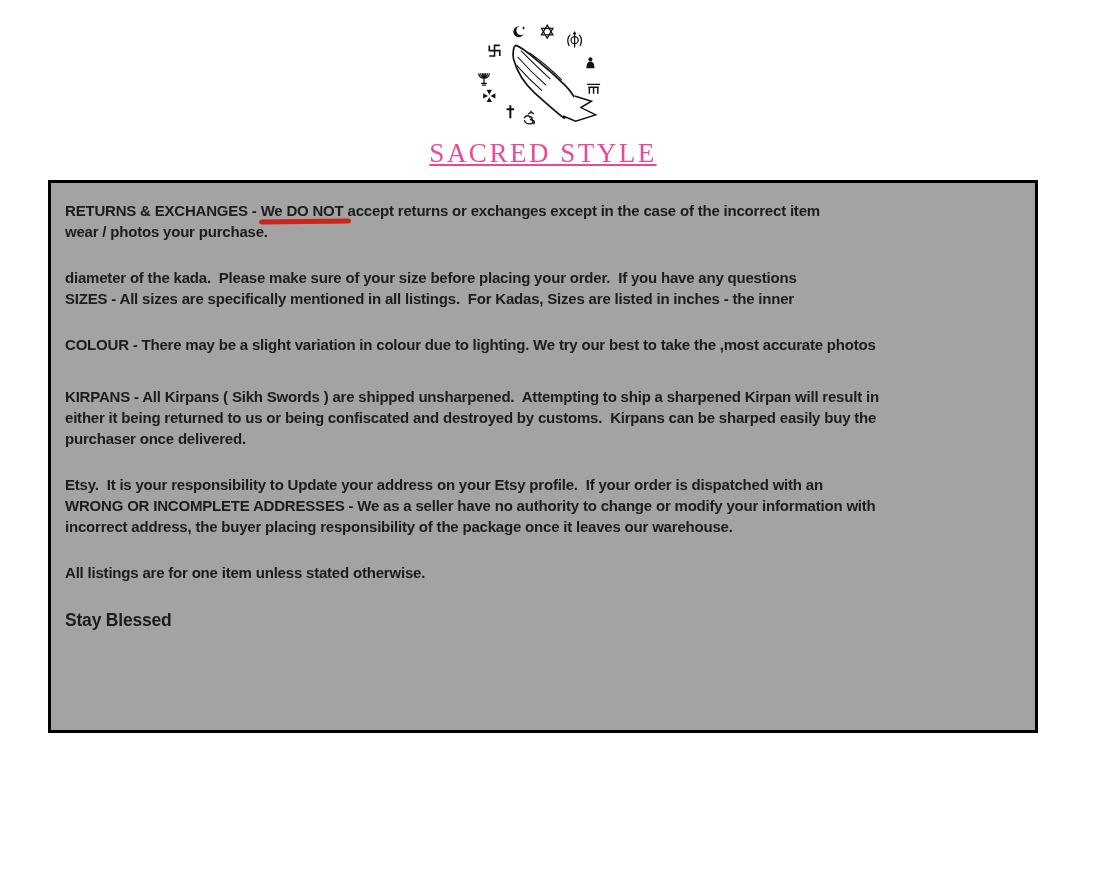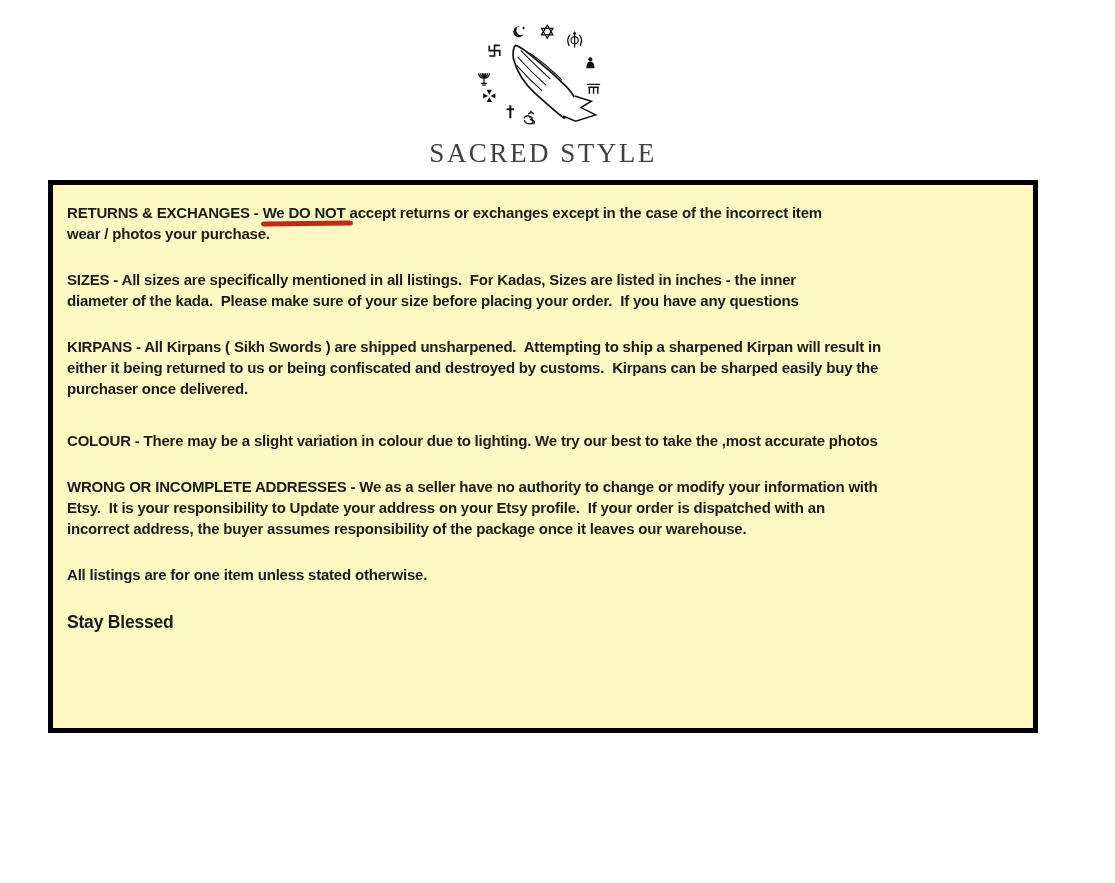--- a/index.html
+++ b/index.html
@@ -1,23 +1,23 @@
 <!DOCTYPE html>
 <html><head>
 <meta charset="utf-8">
 <style>
   html,body{margin:0;padding:0;background:#fff;}
   .page{position:relative;width:1115px;height:883px;background:#fff;overflow:hidden;
         font-family:"Liberation Sans","DejaVu Sans",sans-serif;color:#1c1c1c;}
   .logo-wrap{width:990px;margin-left:48px;padding-top:18px;text-align:center;}
   .logo-art{display:block;margin:0 auto;width:152px;height:118px;}
   .brand{font-family:"Liberation Serif","DejaVu Serif",serif;font-size:27px;letter-spacing:2.5px;
-         color:#404040;margin-top:2px;line-height:30px;white-space:pre;}
+         color:#ec4899;margin-top:2px;line-height:30px;white-space:pre;text-decoration:underline;}
   .policy-box{box-sizing:border-box;margin:12px 0 0 48px;width:990px;min-height:553px;
-              border:5px solid #000000;padding:17px 14px 10px 14px;background:#fef9c3;}
+              border:3px solid #000000;padding:17px 14px 10px 14px;background:#a3a3a3;}
   .para{margin:0 0 25px 0;font-weight:bold;font-size:15px;line-height:21px;letter-spacing:-0.2px;}
   .para:last-child{margin-bottom:15px;}
   .para:nth-child(4){padding-top:6px;}
   [data-name="stay-blessed"]{font-size:17.5px;line-height:24px;}
   .line{white-space:pre;}
   .u{position:relative;}
   .u::after{content:"";position:absolute;left:-2px;right:-7px;bottom:-5px;height:5px;
             background:#cb2418;border-radius:4px/3px;transform:rotate(-0.6deg);}
 </style>
 </head>
@@ -78,35 +78,35 @@
     <div class="brand" data-name="brand-title">SACRED STYLE</div>
   </div>
 
   <div class="policy-box" data-name="policy-box">
     <div data-name="policy-text">
         <div class="para" data-name="returns-exchanges">
           <div class="line" data-name="text-line"><span data-name="text-segment">RETURNS &amp; EXCHANGES - </span><span data-name="red-underlined-text" class="u">We DO NOT</span><span data-name="text-segment"> accept returns or exchanges except in the case of the incorrect item</span></div>
           <div class="line" data-name="text-line"><span data-name="text-segment">wear / photos your purchase.</span></div>
         </div>
         <div class="para" data-name="sizes">
+          <div class="line" data-name="text-line"><span data-name="text-segment">diameter of the kada.  Please make sure of your size before placing your order.  If you have any questions</span></div>
           <div class="line" data-name="text-line"><span data-name="text-segment">SIZES - All sizes are specifically mentioned in all listings.  For Kadas, Sizes are listed in inches - the inner</span></div>
-          <div class="line" data-name="text-line"><span data-name="text-segment">diameter of the kada.  Please make sure of your size before placing your order.  If you have any questions</span></div>
+        </div>
+        <div class="para" data-name="colour">
+          <div class="line" data-name="text-line"><span data-name="text-segment">COLOUR - There may be a slight variation in colour due to lighting. We try our best to take the ,most accurate photos</span></div>
         </div>
         <div class="para" data-name="kirpans">
           <div class="line" data-name="text-line"><span data-name="text-segment">KIRPANS - All Kirpans ( Sikh Swords ) are shipped unsharpened.  Attempting to ship a sharpened Kirpan will result in</span></div>
           <div class="line" data-name="text-line"><span data-name="text-segment">either it being returned to us or being confiscated and destroyed by customs.  Kirpans can be sharped easily buy the</span></div>
           <div class="line" data-name="text-line"><span data-name="text-segment">purchaser once delivered.</span></div>
         </div>
-        <div class="para" data-name="colour">
-          <div class="line" data-name="text-line"><span data-name="text-segment">COLOUR - There may be a slight variation in colour due to lighting. We try our best to take the ,most accurate photos</span></div>
-        </div>
         <div class="para" data-name="wrong-or-incomplete-addresses">
+          <div class="line" data-name="text-line"><span data-name="text-segment">Etsy.  It is your responsibility to Update your address on your Etsy profile.  If your order is dispatched with an</span></div>
           <div class="line" data-name="text-line"><span data-name="text-segment">WRONG OR INCOMPLETE ADDRESSES - We as a seller have no authority to change or modify your information with</span></div>
-          <div class="line" data-name="text-line"><span data-name="text-segment">Etsy.  It is your responsibility to Update your address on your Etsy profile.  If your order is dispatched with an</span></div>
-          <div class="line" data-name="text-line"><span data-name="text-segment">incorrect address, the buyer assumes responsibility of the package once it leaves our warehouse.</span></div>
+          <div class="line" data-name="text-line"><span data-name="text-segment">incorrect address, the buyer placing responsibility of the package once it leaves our warehouse.</span></div>
         </div>
         <div class="para" data-name="one-item-note">
           <div class="line" data-name="text-line"><span data-name="text-segment">All listings are for one item unless stated otherwise.</span></div>
         </div>
         <div class="para" data-name="stay-blessed">
           <div class="line" data-name="text-line"><span data-name="text-segment">Stay Blessed</span></div>
         </div>
       </div>
   </div>
 

